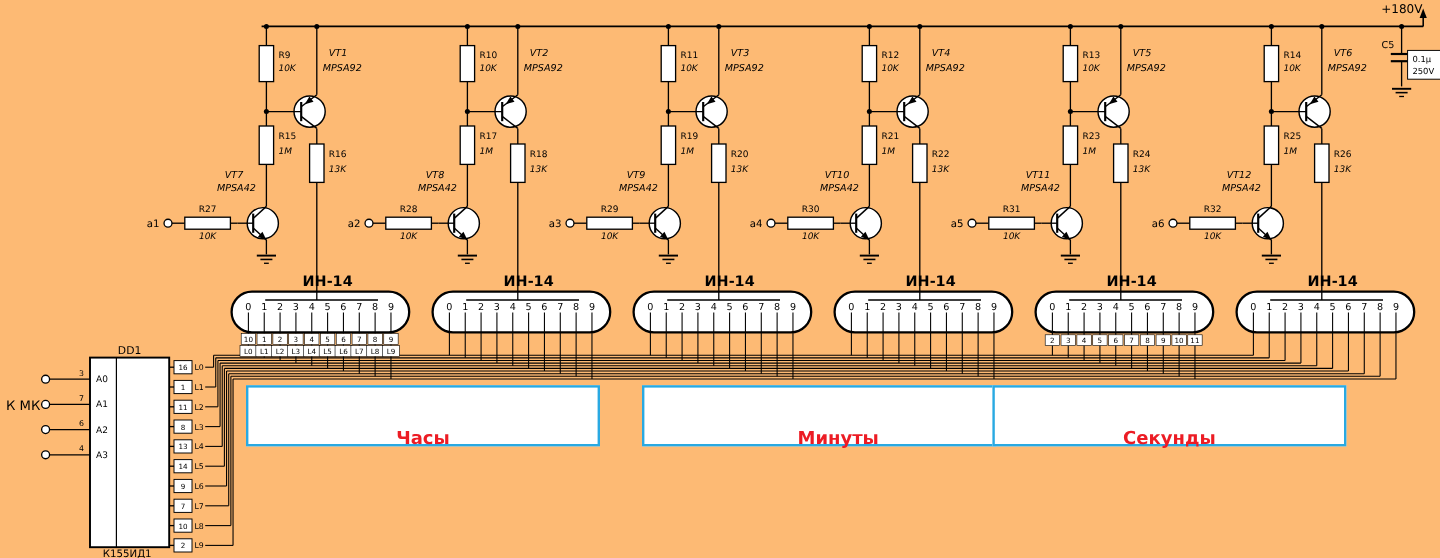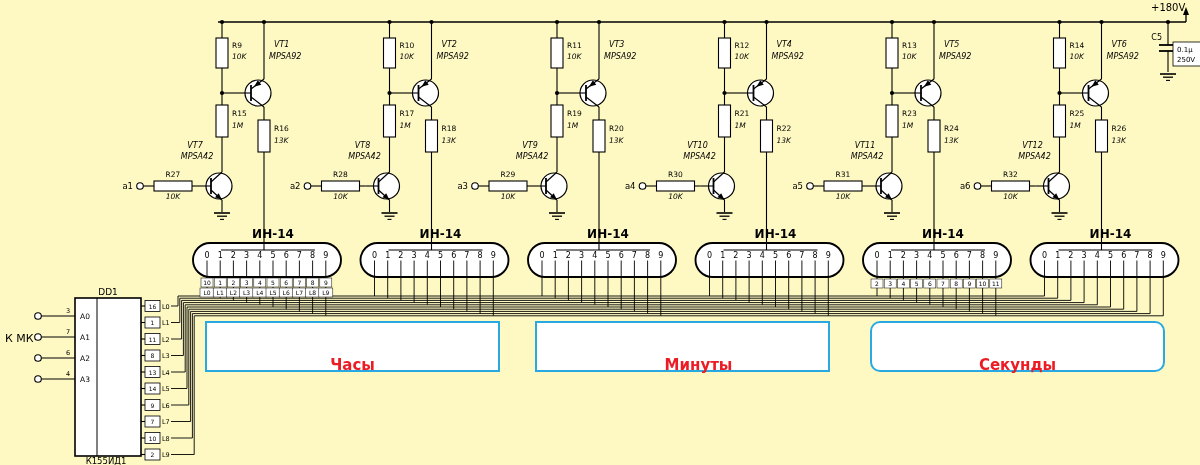--- a/index.html
+++ b/index.html
@@ -1,16 +1,16 @@
 <!DOCTYPE html>
 <html><head>
 <meta charset="utf-8">
 <style>
   html,body{margin:0;padding:0;background:#fff;}
-  .page{position:relative;width:1200px;height:465px;background:#fef9c3;overflow:hidden;
+  .page{position:relative;width:1200px;height:465px;background:#fdba74;overflow:hidden;
         font-family:"DejaVu Sans", sans-serif;}
   #schematic-svg{position:absolute;left:0;top:0;}
   .group-box{position:absolute;top:321px;height:51px;background:#fff;
              border:2.5px solid #29a9e2;display:flex;align-items:center;justify-content:center;
              box-sizing:border-box;}
   .group-box span{font-size:15px;font-weight:bold;color:#ec1c24;margin-top:36px;}
 </style>
 </head>
 <body>
 
@@ -630,16 +630,16 @@
         <line x1="194.2" y1="454.5" x2="194.2" y2="315.8" stroke="#000000" stroke-width="0.9"></line>
       </g>
     </svg>
 
   <div class="group-box" style="left: 205px; width: 295px; border-color: rgb(41, 169, 226);">
     <span style="color: rgb(236, 28, 36);">Часы</span>
   </div>
   <div class="group-box" style="left: 535px; width: 295px; border-color: rgb(41, 169, 226);">
     <span style="color: rgb(236, 28, 36); padding-left: 32px;">Минуты</span>
   </div>
-  <div class="group-box" style="left: 870px; width: 295px; border-color: rgb(41, 169, 226); border-radius: 10px;">
+  <div class="group-box" style="left: 827px; width: 295px; border-color: rgb(41, 169, 226);">
     <span style="color: rgb(236, 28, 36);">Секунды</span>
   </div>
 </div>
 
 </body></html>

